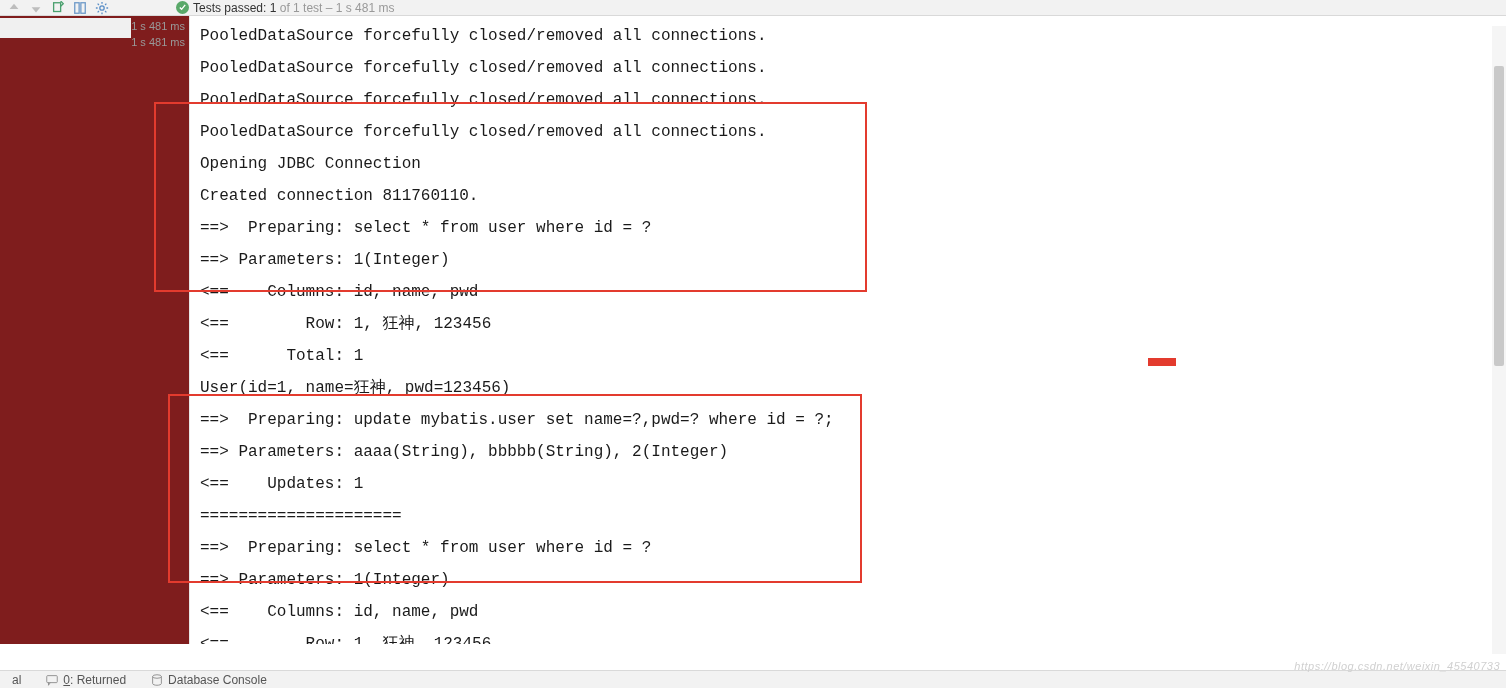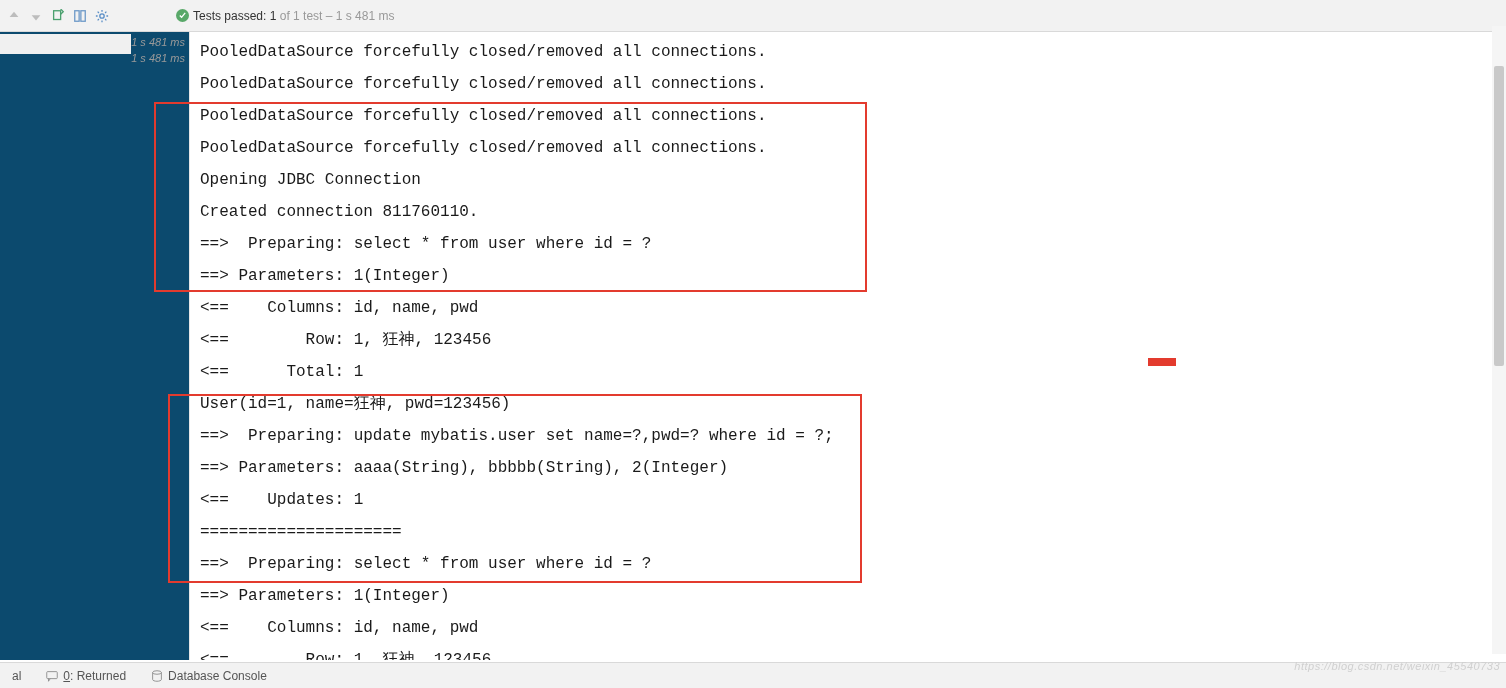--- a/index.html
+++ b/index.html
@@ -7,21 +7,21 @@
     font-family: "Segoe UI", Arial, sans-serif;
     font-size: 12px;
     background: #fff;
     color: #333;
     width: 1506px;
     height: 688px;
     overflow: hidden;
     position: relative;
   }
   .top-bar {
-    height: 32px;
+    height: 16px;
     background: #f2f2f2;
     border-bottom: 1px solid #d9d9d9;
     display: flex;
     align-items: center;
     padding: 0 6px;
     gap: 6px;
   }
   .top-icon {
     width: 16px; height: 16px;
     display: inline-flex; align-items: center; justify-content: center;
@@ -44,24 +44,23 @@
   .status-circle svg { width: 9px; height: 9px; fill: #fff; }
   .status-bold { color: #333; font-weight: 400; }
   .status-rest { color: #999; }
 
   .main {
     display: flex;
     height: 628px;
   }
   .gutter {
     width: 190px;
-    background: #0c4a6e;
+    background: #7f1d1d;
     border-right: 1px solid #e6e6e6;
     position: relative;
-    font-style: italic;
   }
   .gutter-bar {
     position: absolute;
     left: 0; top: 2px;
     width: 131px; height: 20px;
     background: #f0f0f0;
   }
   .timing {
     position: absolute;
     right: 4px;
@@ -108,21 +107,21 @@
   .red-mark {
     position: absolute;
     left: 1148px; top: 358px;
     width: 28px; height: 8px;
     background: #e33b2e;
   }
 
   .bottom-bar {
     position: absolute;
     left: 0; right: 0; bottom: 0;
-    height: 26px;
+    height: 18px;
     background: #f2f2f2;
     border-top: 1px solid #d9d9d9;
     display: flex;
     align-items: center;
     padding: 0 12px;
     gap: 24px;
     color: #555;
   }
   .bottom-item {
     display: flex; align-items: center; gap: 4px;

